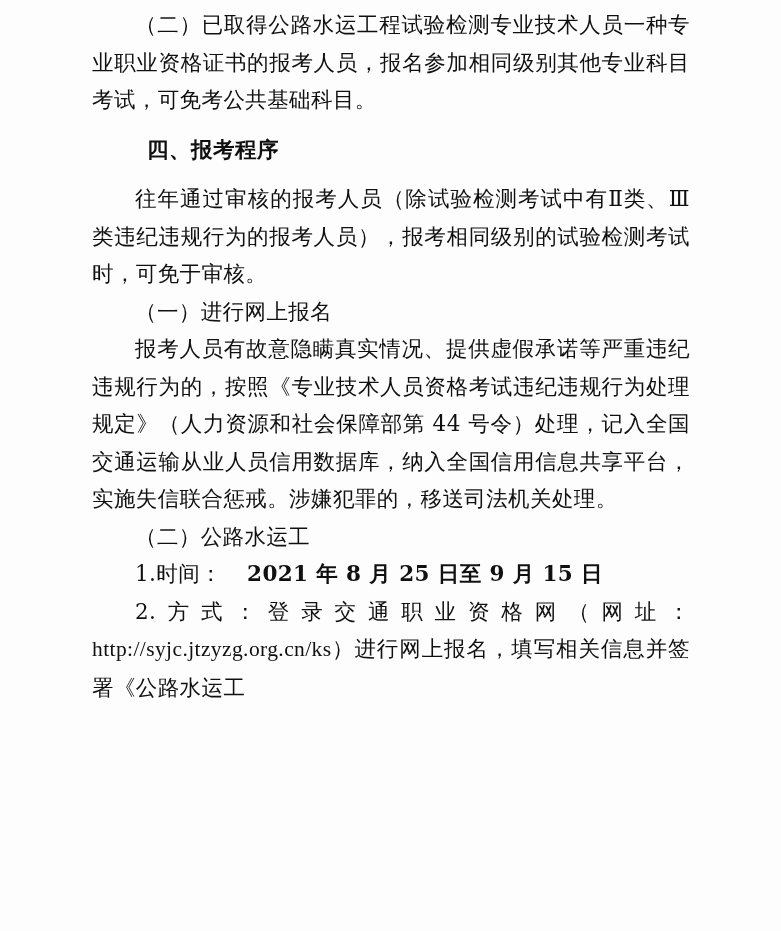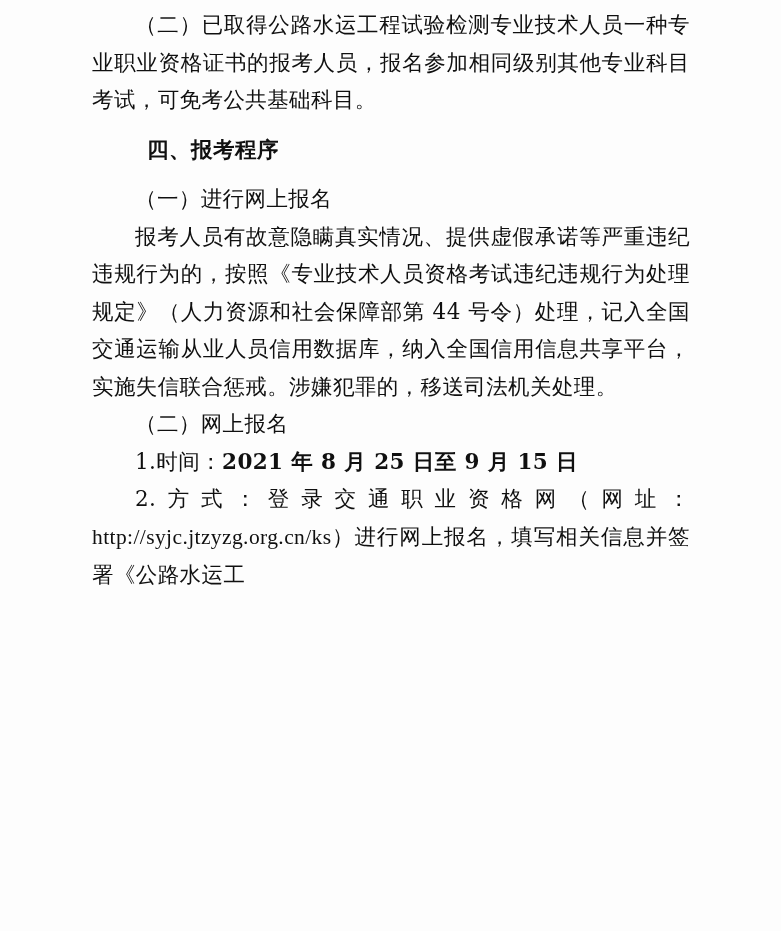--- a/index.html
+++ b/index.html
@@ -35,41 +35,42 @@
     text-indent: 43px;
   }
   p.heading {
     margin: 12px;
     font-size: 21.5px;
     line-height: 37.5px;
     font-weight: bold;
     text-indent: 43px;
     letter-spacing: 0.5px;
   }
-  .bold { font-weight: bold; }
+  .bold { font-weight: bold; margin-left: 25px; }
   .latin {
     font-family: "Liberation Serif", "DejaVu Serif", serif;
   }
 </style>
 </head>
 <body>
 
 <div class="page">
   <div class="doc-body">
 
     <p class="para indent2">（二）已取得公路水运工程试验检测专业技术人员一种专业职业资格证书的报考人员，报名参加相同级别其他专业科目考试，可免考公共基础科目。</p>
 
     <p class="heading">四、报考程序</p>
 
+    <p class="para indent2">往年通过审核的报考人员（除试验检测考试中有Ⅱ类、Ⅲ类违纪违规行为的报考人员），报考相同级别的试验检测考试时，可免于审核。</p>
 
     <p class="para indent2">（一）进行网上报名</p>
 
 
     <p class="para indent2">报考人员有故意隐瞒真实情况、提供虚假承诺等严重违纪违规行为的，按照《专业技术人员资格考试违纪违规行为处理规定》（人力资源和社会保障部第 44 号令）处理，记入全国交通运输从业人员信用数据库，纳入全国信用信息共享平台，实施失信联合惩戒。涉嫌犯罪的，移送司法机关处理。</p>
 
-    <p class="para indent2">（二）网上报名</p>
+    <p class="para indent2">（二）公路水运工</p>
 
     <p class="para indent2"><span>1.时间：</span><span class="bold">2021 年 8 月 25 日至 9 月 15 日</span></p>
 
     <p class="para indent2"><span>2.方式：</span><span>登录交通职业资格网（网址：</span><span class="latin">http://syjc.jtzyzg.org.cn/ks</span><span>）进行网上报名，填写相关信息并签署《公路水运工</span></p>
 
   </div>
 </div>
 
 </body></html>

